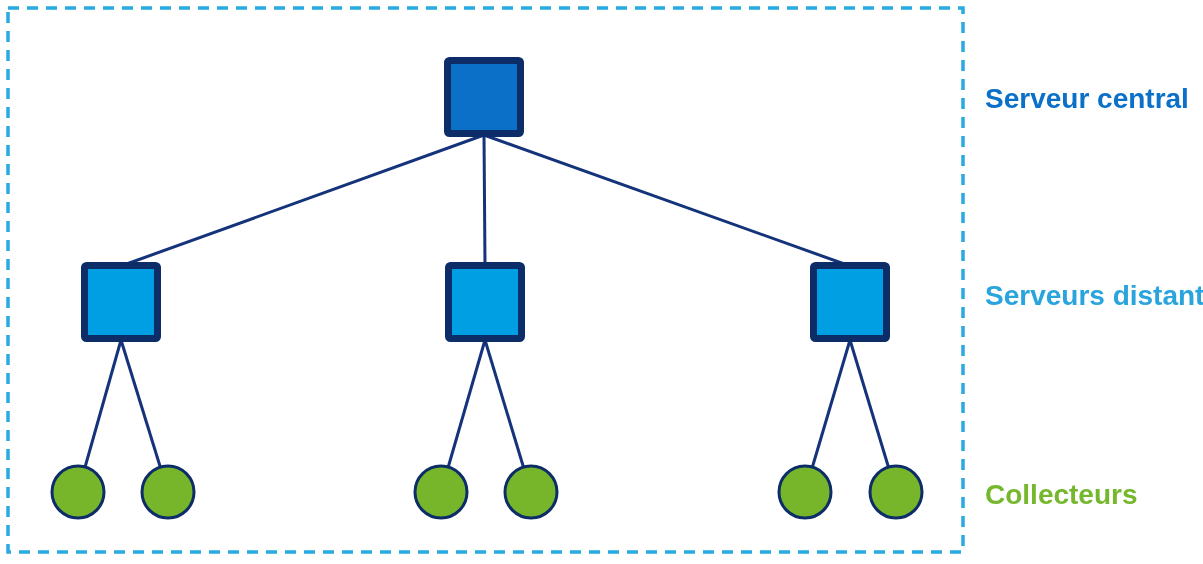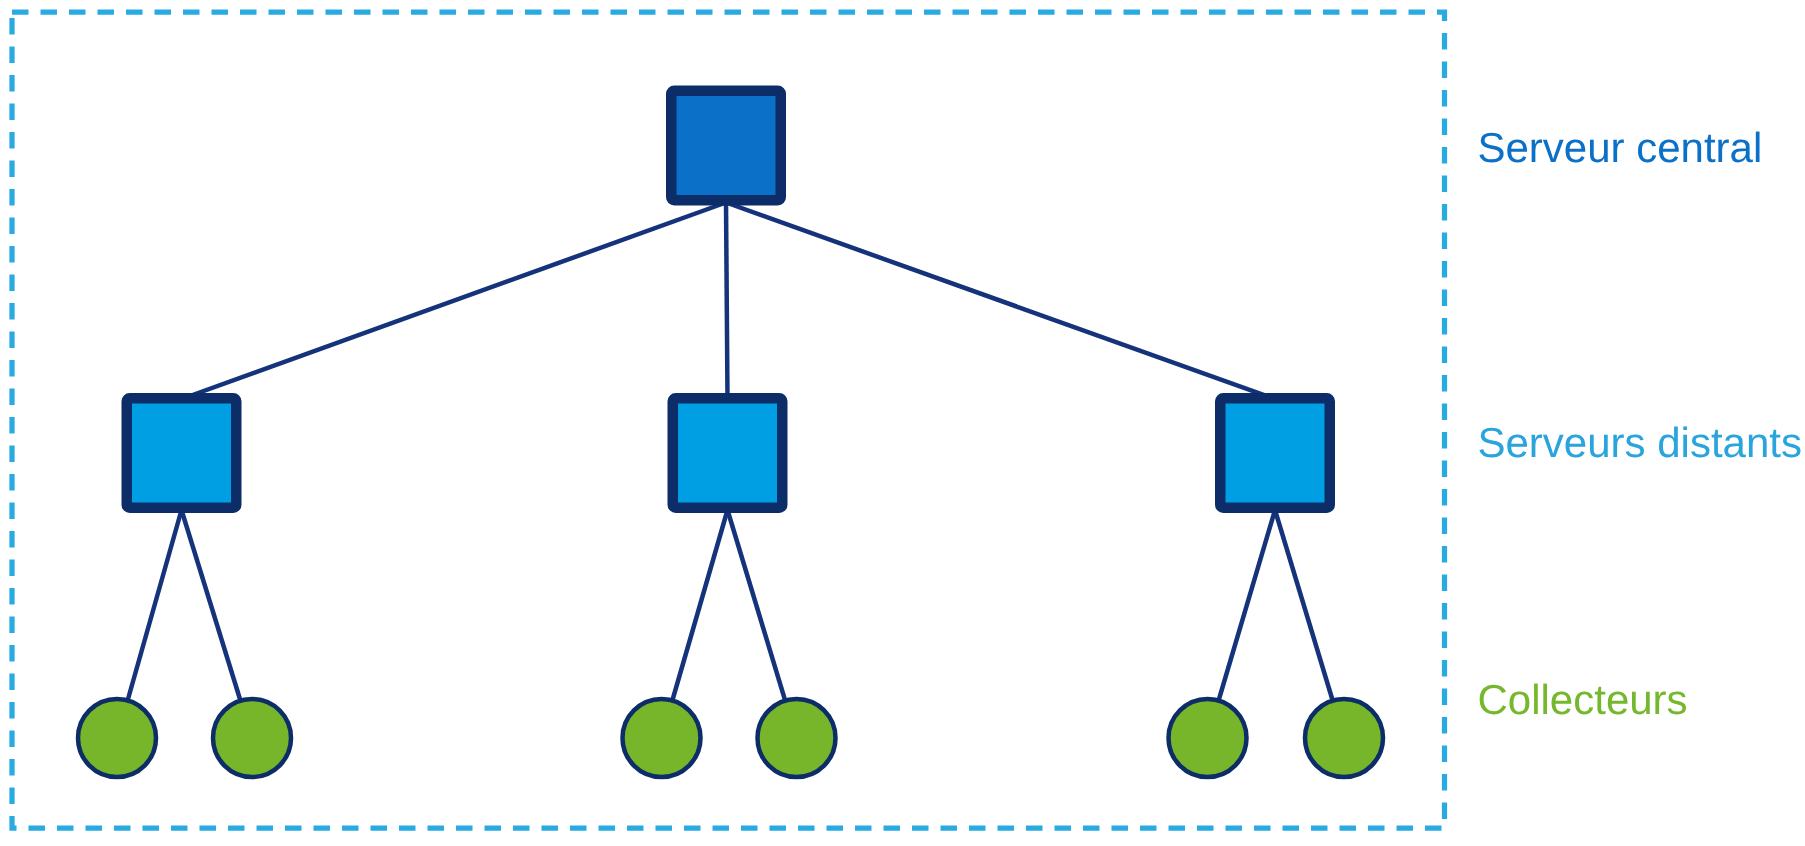--- a/index.html
+++ b/index.html
@@ -19,21 +19,21 @@
     position: absolute;
     left: 0;
     top: 0;
     width: 1203px;
     height: 564px;
     display: block;
   }
   .row-label {
     position: absolute;
     transform: translateY(-54%);
-    font-weight: normal;
+    font-weight: bold;
     font-size: 28px;
     letter-spacing: 0px;
     white-space: nowrap;
     user-select: none;
   }
 </style>
 </head>
 <body>
 
 <div class="stage">
@@ -54,14 +54,14 @@
       <rect x="813.5" y="265.5" width="73" height="73" rx="2" fill="#009fe3" stroke="#0d2d68" stroke-width="7"></rect>
       <circle cx="78" cy="492" r="26" fill="#77b62a" stroke="#0d2d68" stroke-width="3"></circle>
       <circle cx="168" cy="492" r="26" fill="#77b62a" stroke="#0d2d68" stroke-width="3"></circle>
       <circle cx="441" cy="492" r="26" fill="#77b62a" stroke="#0d2d68" stroke-width="3"></circle>
       <circle cx="531" cy="492" r="26" fill="#77b62a" stroke="#0d2d68" stroke-width="3"></circle>
       <circle cx="805" cy="492" r="26" fill="#77b62a" stroke="#0d2d68" stroke-width="3"></circle>
       <circle cx="896" cy="492" r="26" fill="#77b62a" stroke="#0d2d68" stroke-width="3"></circle>
     </svg>
   <div class="row-label" style="left: 985px; top: 100px; color: rgb(11, 112, 200);">Serveur central</div>
   <div class="row-label" style="left: 985px; top: 297px; color: rgb(41, 164, 221);">Serveurs distants</div>
-  <div class="row-label" style="left: 985px; top: 468px; color: rgb(118, 184, 45);">Collecteurs</div>
+  <div class="row-label" style="left: 985px; top: 496px; color: rgb(118, 184, 45);">Collecteurs</div>
 </div>
 
 </body></html>

